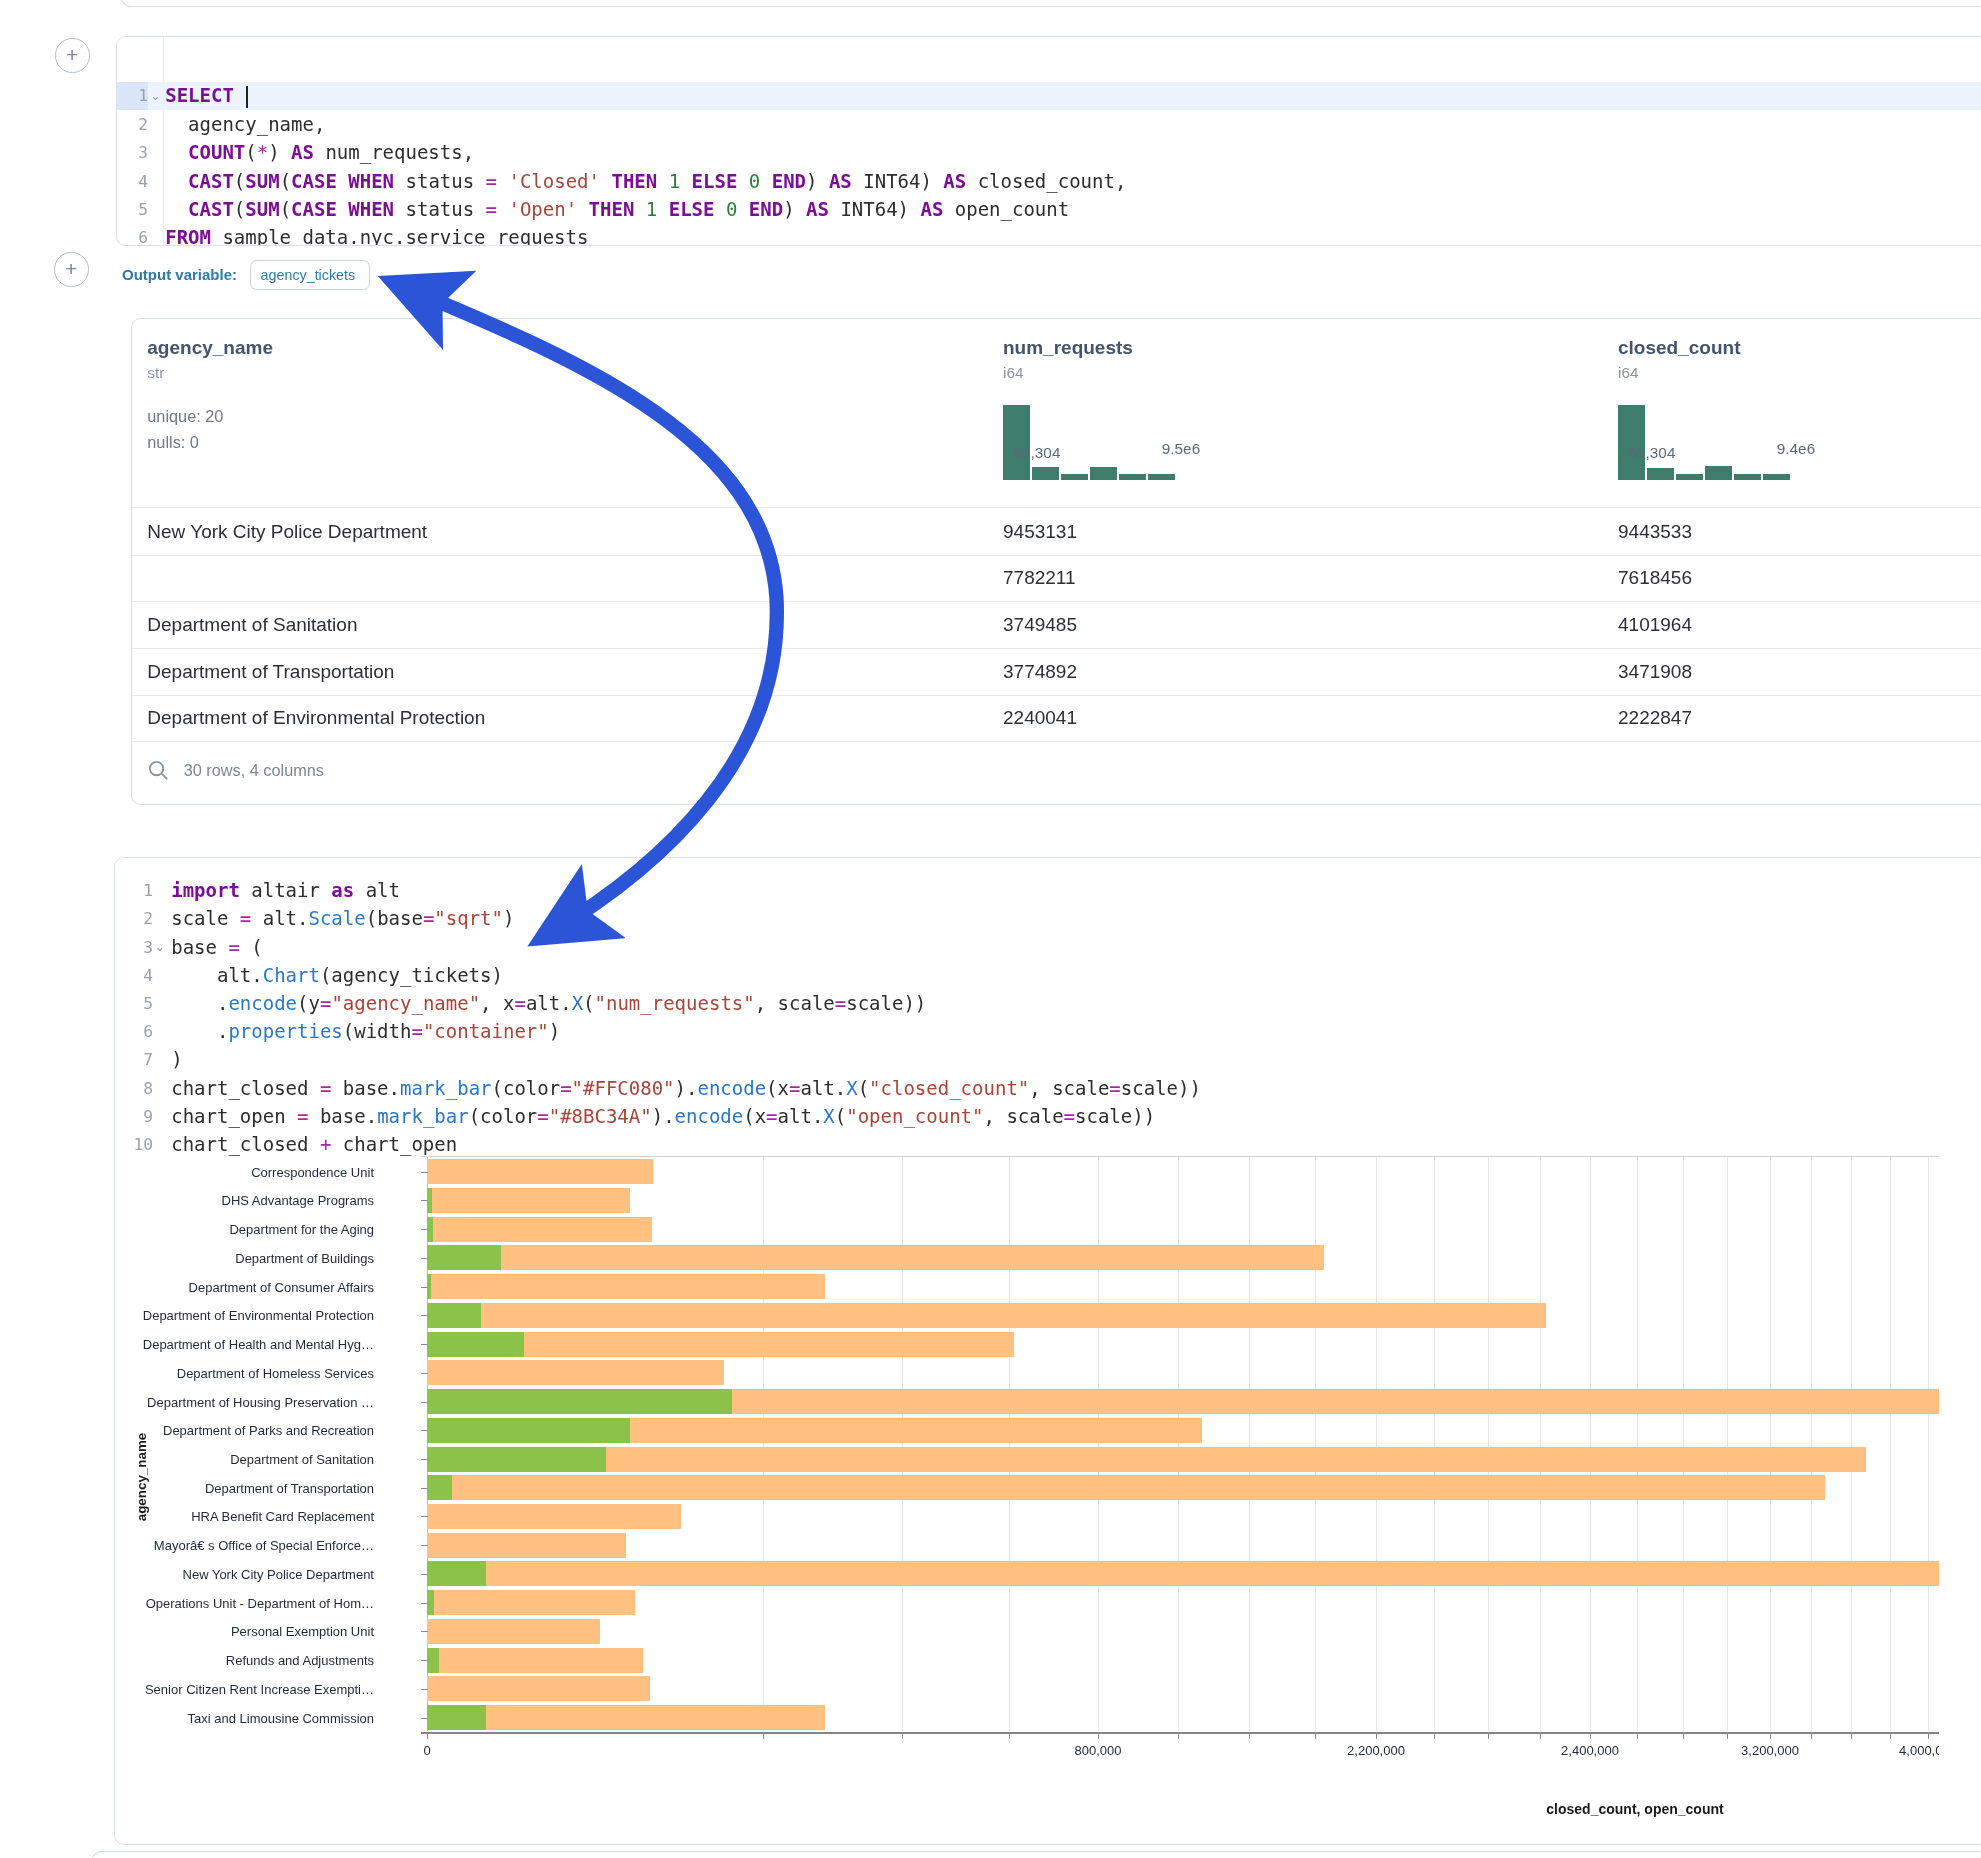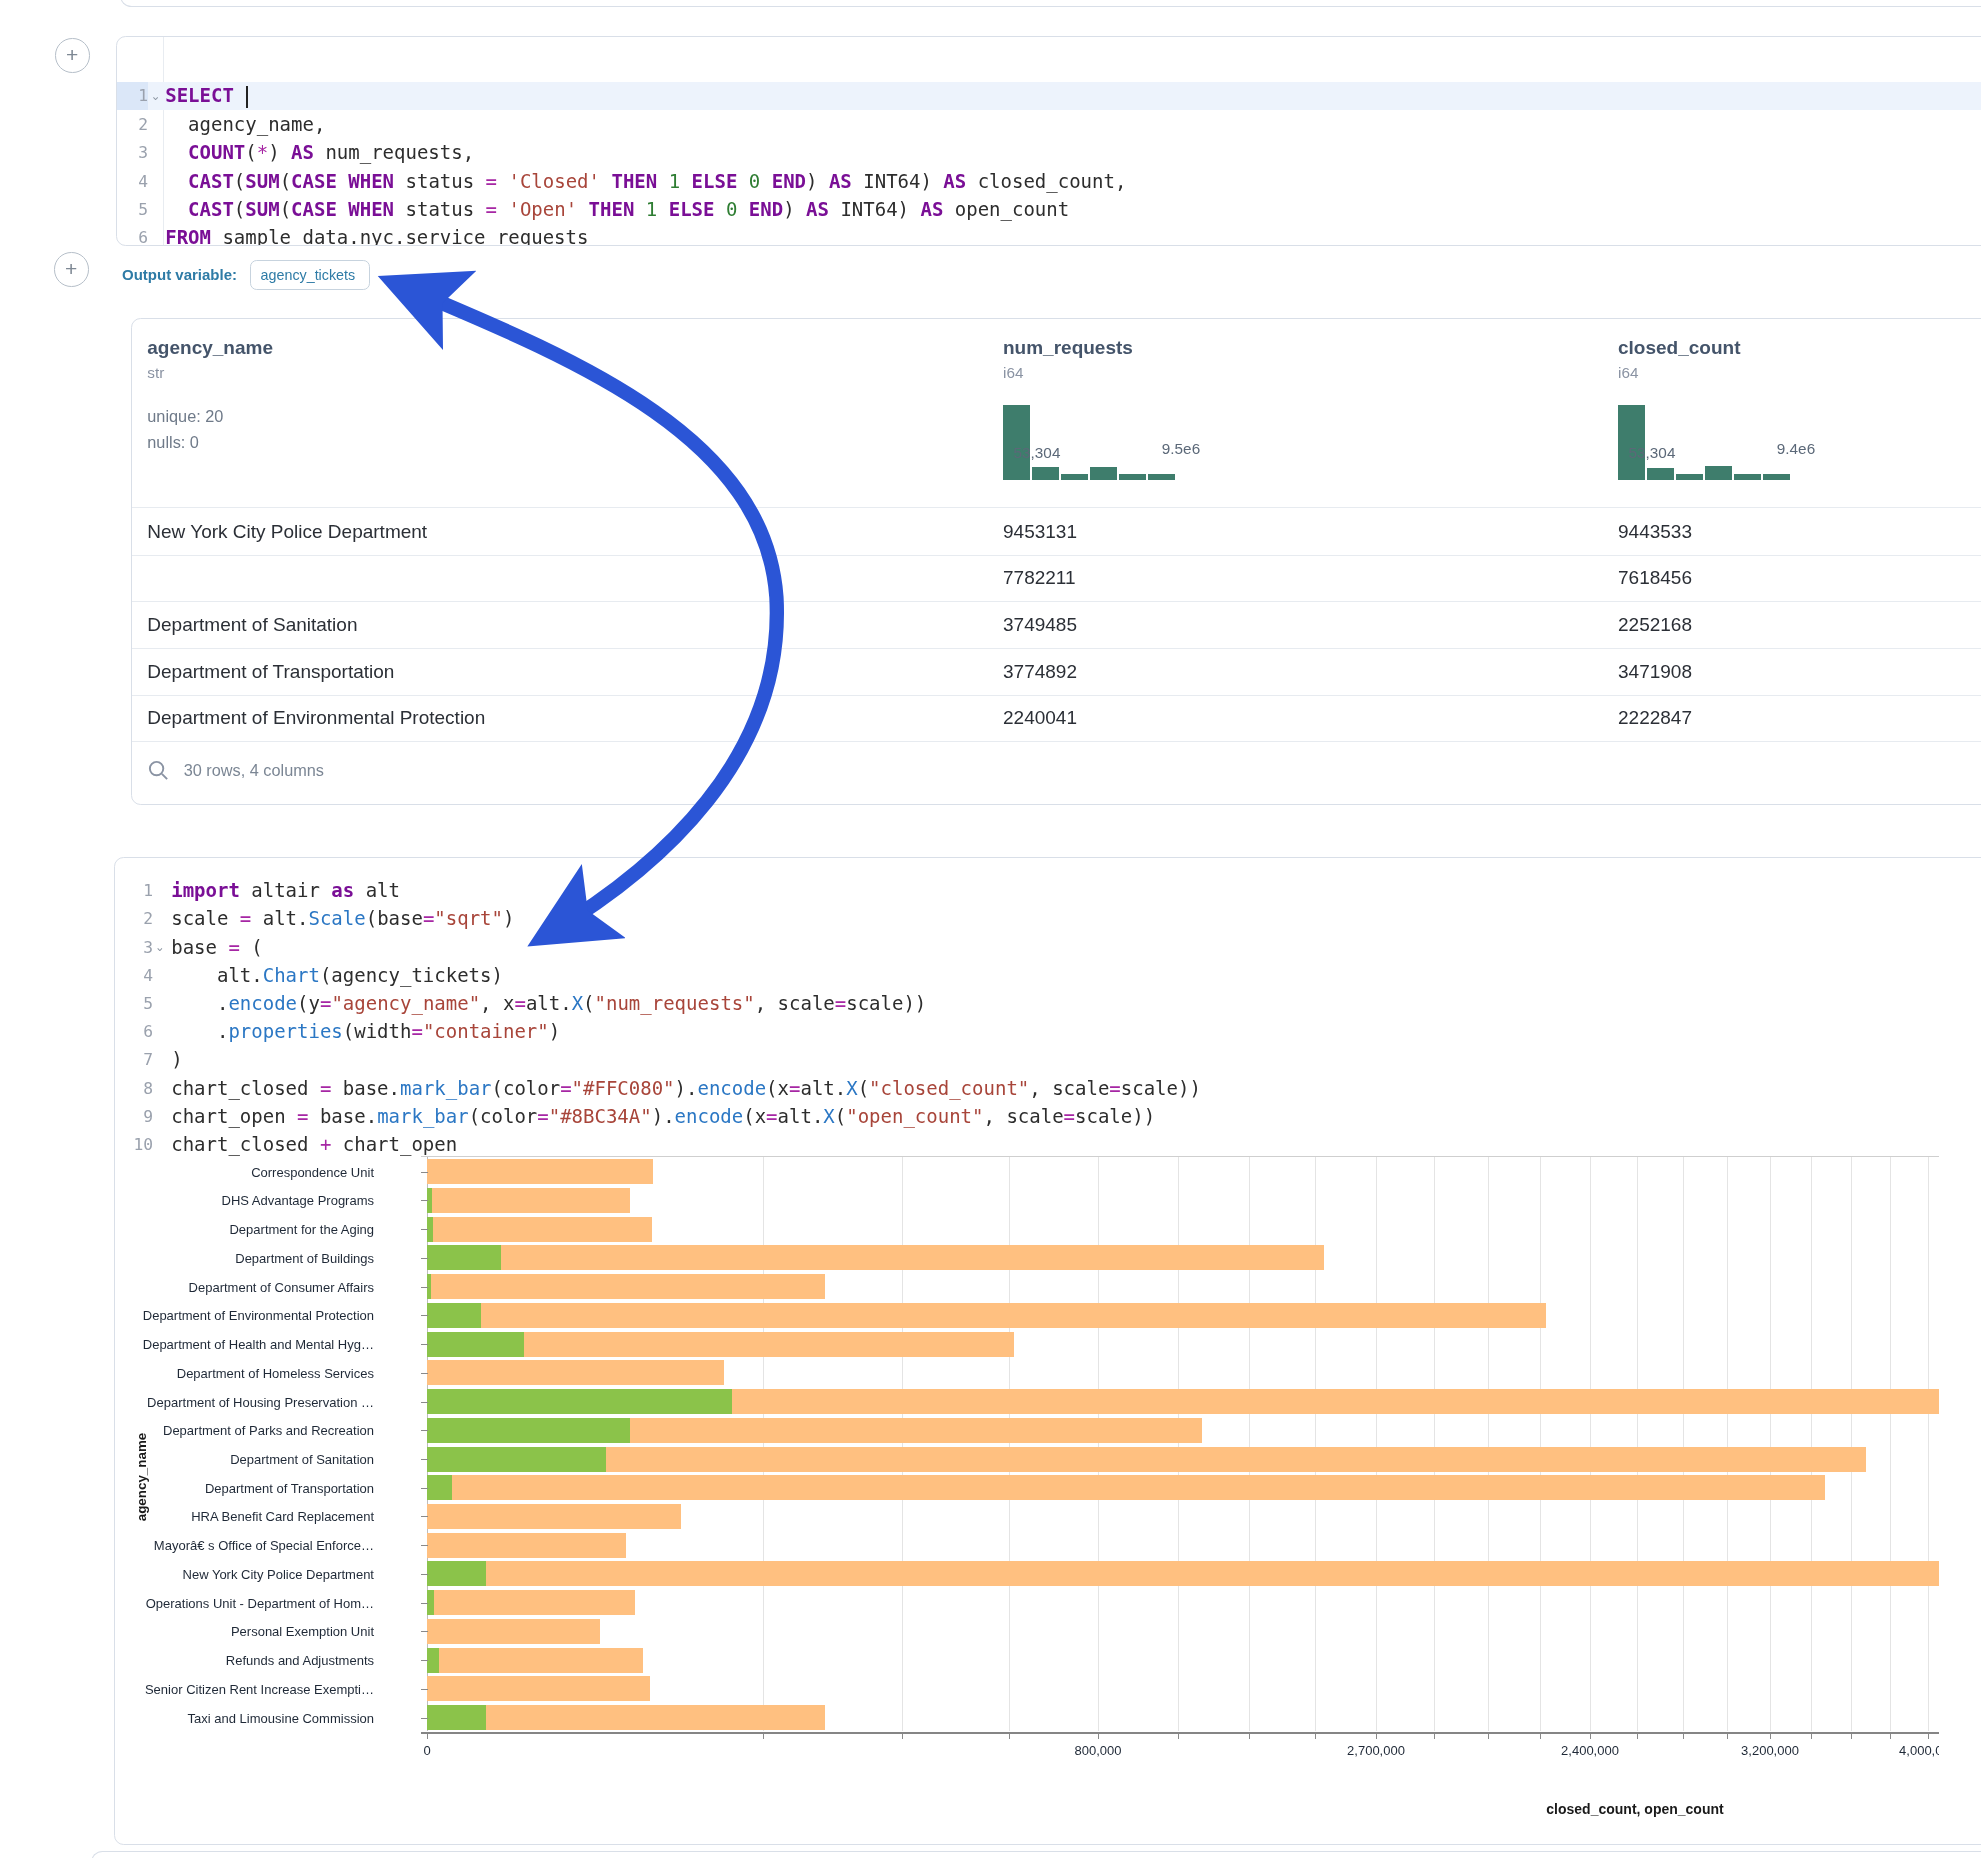--- a/index.html
+++ b/index.html
@@ -136,21 +136,21 @@
         <div class="t-cell" style="left: 871px;">9453131</div>
         <div class="t-cell" style="left: 1486px;">9443533</div>
       </div>
       <div class="t-row" style="top: 47px;">
         <div class="t-cell" style="left: 871px;">7782211</div>
         <div class="t-cell" style="left: 1486px;">7618456</div>
       </div>
       <div class="t-row" style="top: 94px;">
         <div class="t-cell" style="left: 15.3px;">Department of Sanitation</div>
         <div class="t-cell" style="left: 871px;">3749485</div>
-        <div class="t-cell" style="left: 1486px;">2252168</div>
+        <div class="t-cell" style="left: 1486px;">4101964</div>
       </div>
       <div class="t-row" style="top: 141px;">
         <div class="t-cell" style="left: 15.3px;">Department of Transportation</div>
         <div class="t-cell" style="left: 871px;">3774892</div>
         <div class="t-cell" style="left: 1486px;">3471908</div>
       </div>
       <div class="t-row" style="top: 187px;">
         <div class="t-cell" style="left: 15.3px;">Department of Environmental Protection</div>
         <div class="t-cell" style="left: 871px;">2240041</div>
         <div class="t-cell" style="left: 1486px;">2222847</div>
@@ -336,21 +336,21 @@
     <div class="ytick" style="left: 421px; top: 516px;"></div>
     <div class="bar" style="left: 427px; top: 532px; width: 223px; background: rgb(255, 192, 128);"></div>
     <div class="chart-ylabel" style="right: 1565px; top: 545px;">Senior Citizen Rent Increase Exempti…</div>
     <div class="ytick" style="left: 421px; top: 545px;"></div>
     <div class="bar" style="left: 427px; top: 561px; width: 398px; background: rgb(255, 192, 128);"></div>
     <div class="bar" style="left: 427px; top: 561px; width: 59px; background: rgb(139, 195, 74);"></div>
     <div class="chart-ylabel" style="right: 1565px; top: 574px;">Taxi and Limousine Commission</div>
     <div class="ytick" style="left: 421px; top: 574px;"></div>
     <div class="chart-xlabel" style="left: 427px; top: 599px;">0</div>
     <div class="chart-xlabel" style="left: 1098px; top: 599px;">800,000</div>
-    <div class="chart-xlabel" style="left: 1376px; top: 599px;">2,700,000</div>
+    <div class="chart-xlabel" style="left: 1376px; top: 599px;">2,200,000</div>
     <div class="chart-xlabel" style="left: 1590px; top: 599px;">2,400,000</div>
     <div class="chart-xlabel" style="left: 1770px; top: 599px;">3,200,000</div>
     <div class="chart-xlabel" style="left: 1928px; top: 599px;">4,000,000</div>
   </div>
 <div id="y-title">agency_name</div>
 <div id="x-title">closed_count, open_count</div>
 
 <svg id="arrow-svg" style="position:absolute;left:0;top:0;pointer-events:none;" width="1982" height="1858" viewBox="0 0 2073 1944">
   <defs>
     <marker id="ah" markerWidth="7" markerHeight="7" refX="4.6" refY="3" orient="auto-start-reverse" markerUnits="strokeWidth">

